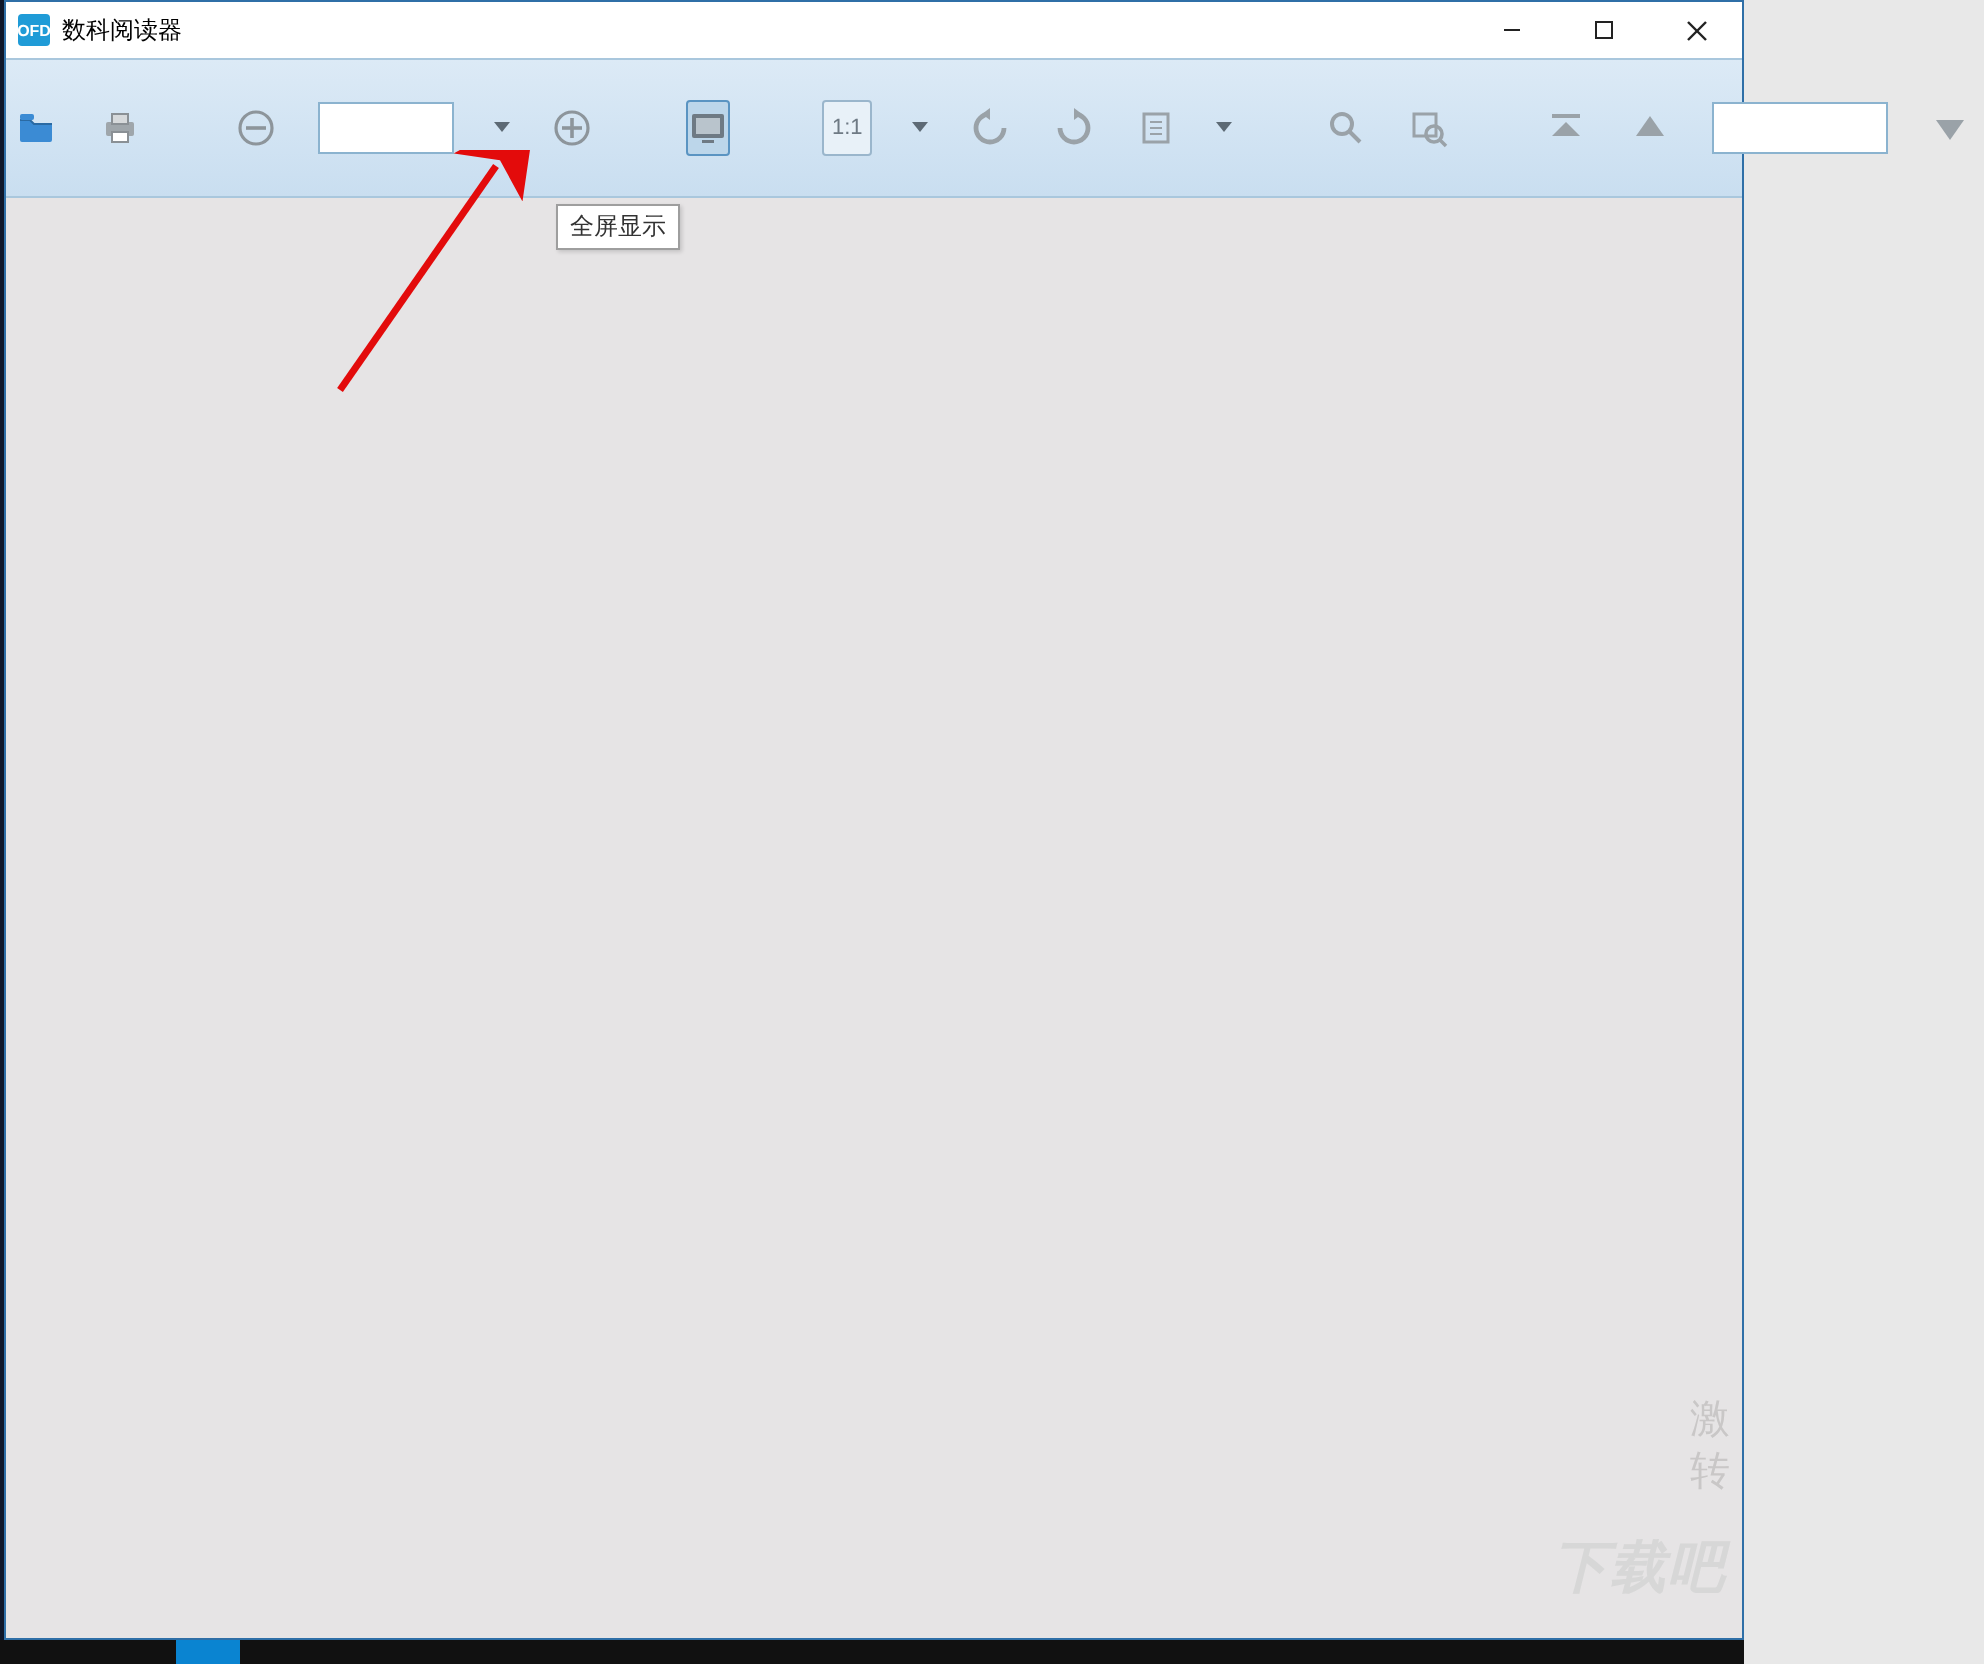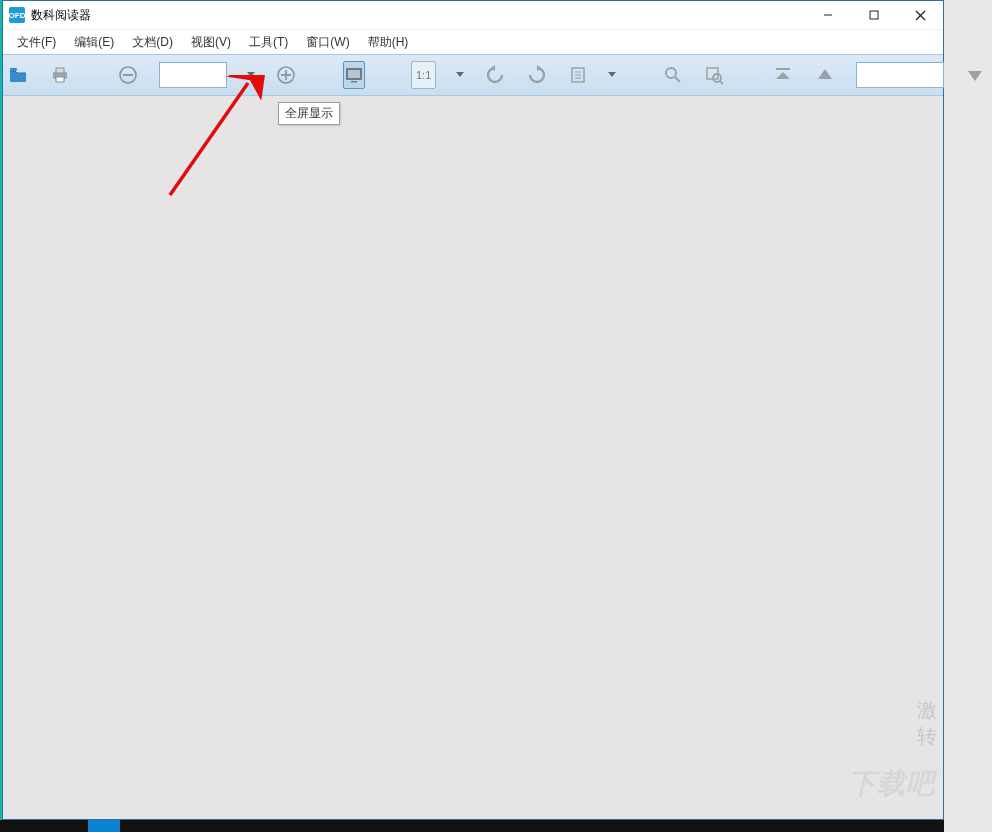--- a/index.html
+++ b/index.html
@@ -1,27 +1,27 @@
 <!DOCTYPE html>
 <html><head>
 <meta charset="utf-8">
 <style>
 html,body{margin:0;padding:0;font-family:"Microsoft YaHei","SimSun",Arial,sans-serif;font-size:12px;background:#e8e8e8;color:#333;overflow:hidden}
-.screen{position:relative;width:944px;height:832px;background:#14b8a6}
+.screen{position:relative;width:872px;height:832px;background:#0f172a}
 .window{position:absolute;left:2px;top:0;right:0;bottom:12px;background:#fff;border:1px solid #2f6fa7;display:flex;flex-direction:column}
 .titlebar{height:28px;background:#fff;display:flex;align-items:center;padding:0 0 0 6px}
 .app-icon{width:16px;height:16px;background:#1f9bd7;color:#fff;font-size:8px;display:flex;align-items:center;justify-content:center;font-weight:bold;margin-right:6px;border-radius:2px}
 .title-text{flex:0 0 auto;color:#000}
 .titlebar-spacer{flex:1}
 .win-controls{display:flex;height:28px}
 .win-btn{width:46px;display:flex;align-items:center;justify-content:center;color:#222}
 .win-btn svg{pointer-events:none}
 .menubar{height:24px;background:#fff;display:flex;align-items:center;padding:0 6px;border-top:1px solid #f0f0f0}
 .menu-item{padding:3px 8px;margin-right:2px;cursor:default}
-.toolbar{height:34px;background:linear-gradient(#dceaf6,#c9def0);border-top:1px solid #a9c7dd;border-bottom:1px solid #a9c7dd;display:flex;align-items:center;padding:3px 4px;gap:20px}
+.toolbar{height:34px;background:linear-gradient(#dceaf6,#c9def0);border-top:1px solid #a9c7dd;border-bottom:1px solid #a9c7dd;display:flex;align-items:center;padding:17px 4px;gap:20px}
 .tb-sep{width:1px;height:26px;background:#a9c7dd;margin:0 3px}
 .tb-btn{width:26px;height:26px;display:flex;align-items:center;justify-content:center;border:1px solid transparent;border-radius:2px}
 .tb-btn.pressed{border-color:#5a94c2;background:#bcd6ea}
 .tb-input{height:22px;width:62px;border:1px solid #8bb3cf;background:#fff}
 .tb-input.wide{width:82px}
 .tb-dd{width:14px;height:26px;display:flex;align-items:center;justify-content:center}
 .canvas-area{flex:1;background:#e6e4e5;position:relative}
 .tooltip{position:absolute;left:278px;top:102px;background:#fff;border:1px solid #9e9e9e;padding:2px 6px;font-size:12px;box-shadow:1px 1px 2px rgba(0,0,0,.15)}
 .arrow{position:absolute;left:160px;top:75px;pointer-events:none}
 .watermark{position:absolute;right:6px;bottom:70px;color:#c9c7c7;font-size:20px;text-align:right;line-height:1.3}
@@ -54,29 +54,20 @@
       </div>
       <div class="win-btn" title="关闭">
         <svg width="11" height="11">
               <line x1="1" y1="1" x2="10" y2="10" stroke="#222" stroke-width="1.2"></line>
               <line x1="10" y1="1" x2="1" y2="10" stroke="#222" stroke-width="1.2"></line>
             </svg>
       </div>
     </div>
   </div>
 
-  <div class="menubar">
-    <div class="menu-item">文件(F)</div>
-    <div class="menu-item">编辑(E)</div>
-    <div class="menu-item">文档(D)</div>
-    <div class="menu-item">视图(V)</div>
-    <div class="menu-item">工具(T)</div>
-    <div class="menu-item">窗口(W)</div>
-    <div class="menu-item">帮助(H)</div>
-  </div>
 
   <div class="toolbar">
 
     <div class="tb-btn" title="打开">
       <svg width="20" height="18">
             <path d="M2 5h5l2 2h9v8a1 1 0 0 1-1 1H3a1 1 0 0 1-1-1z" fill="#3b8bd4"></path>
             <path d="M2 5h5l2 2h9" fill="none" stroke="#2a6aa3" stroke-width="1"></path>
             <rect x="2" y="2" width="7" height="3" rx="1" fill="#3b8bd4"></rect>
           </svg>
     </div>

